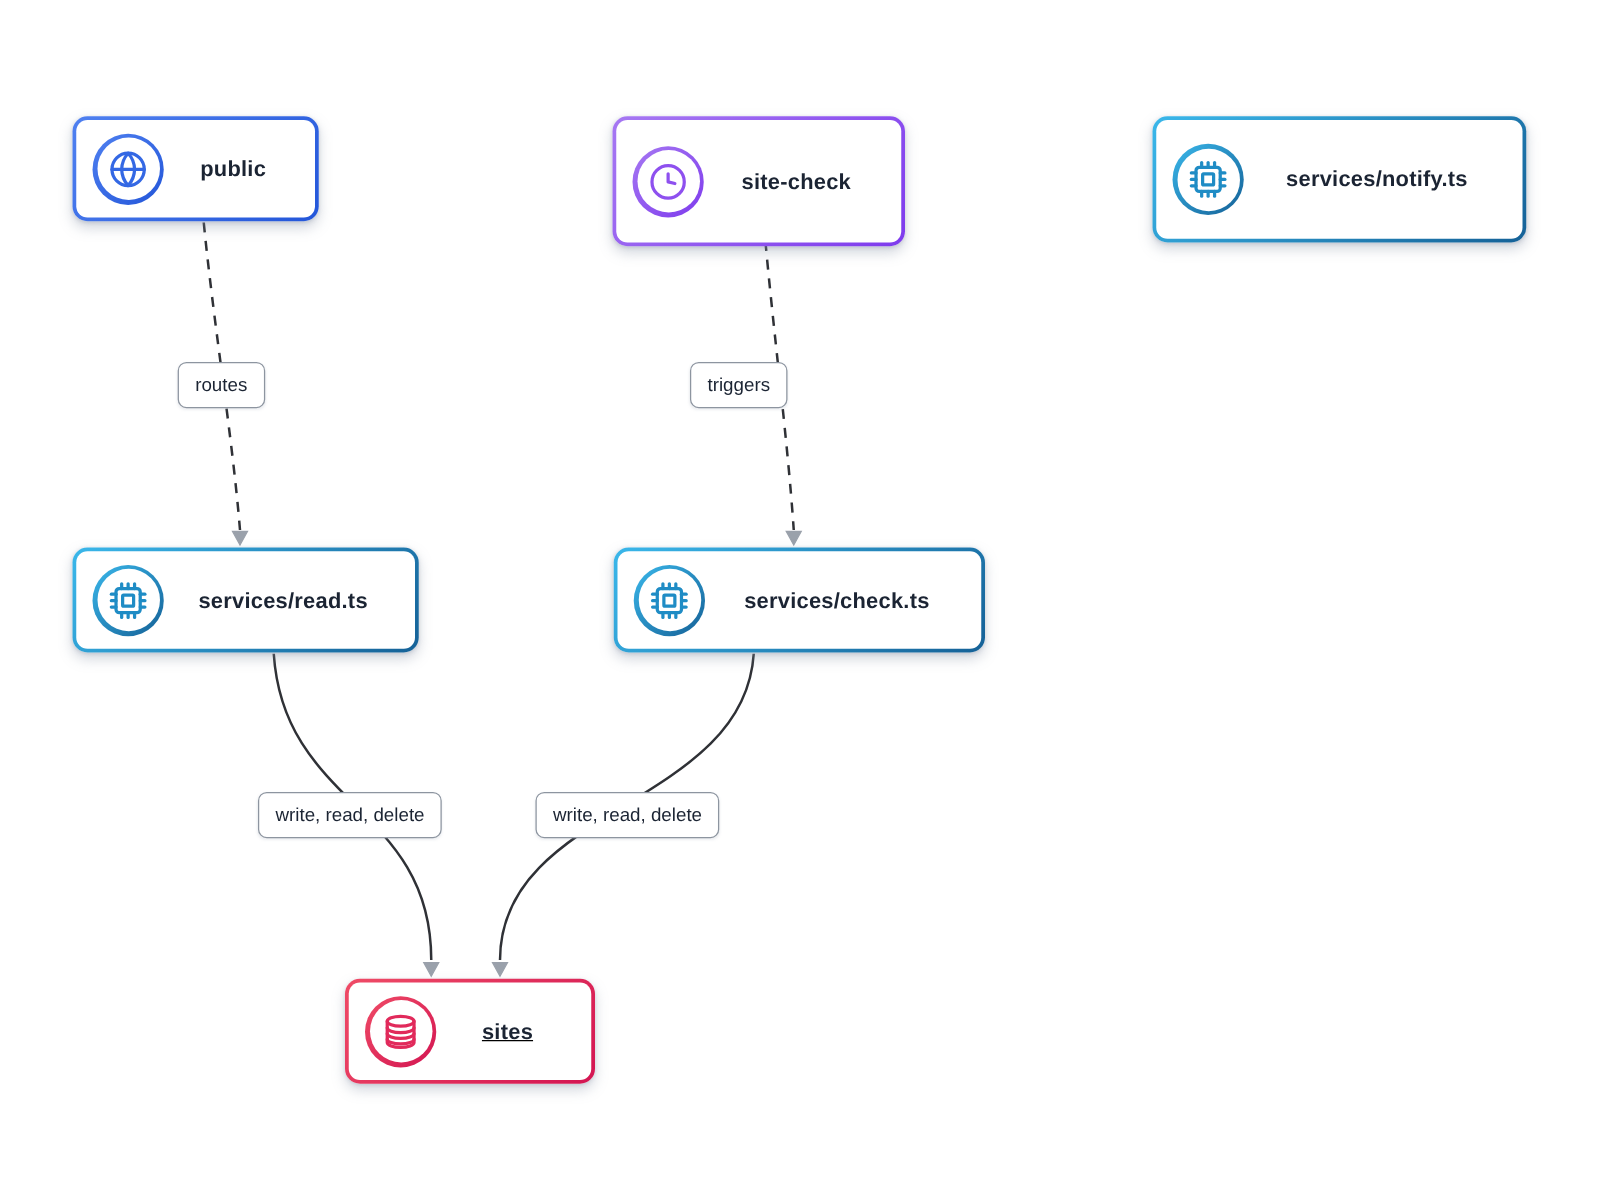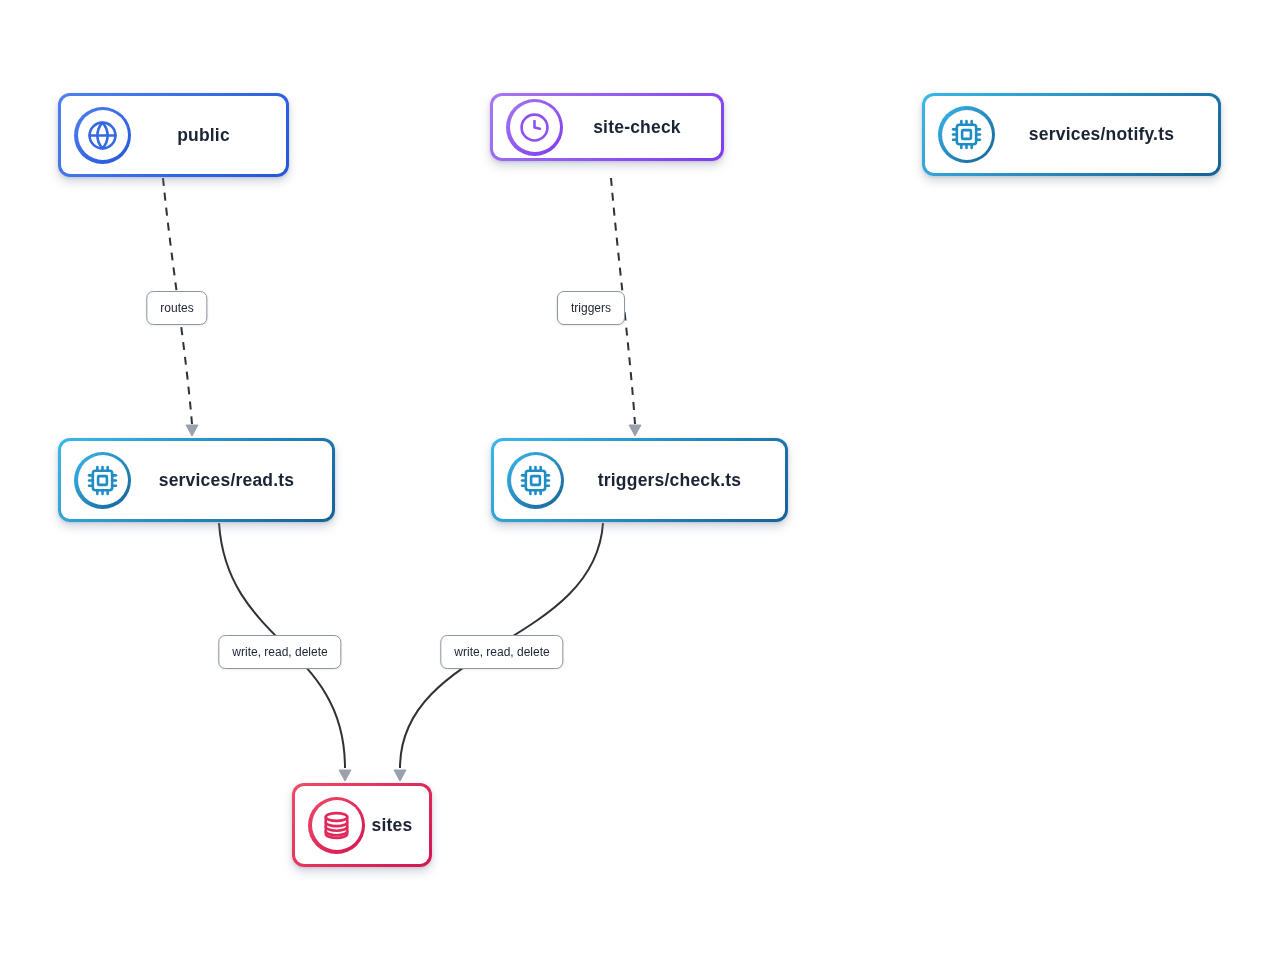--- a/index.html
+++ b/index.html
@@ -33,30 +33,30 @@
   .glyph{position:relative;width:31px;height:31px;color:var(--ic,#444);}
   .glyph svg{display:block;width:100%;height:100%;stroke:currentColor;fill:none;
     stroke-width:2;stroke-linecap:round;stroke-linejoin:round;}
   .node-label{
     flex:1;text-align:center;font-size:17.5px;font-weight:600;
     color:var(--text,#1b2433);letter-spacing:.2px;white-space:nowrap;padding-left:4px;
   }
   .edge-label{
     position:absolute;transform:translate(-50%,-50%);
     background:#ffffff;border:1px solid var(--lblborder,#8d95a0);border-radius:7px;
-    padding:9px 13px;font-size:12px;color:var(--text,#1b2433);white-space:nowrap;
+    padding:9px 13px;font-size:15px;color:var(--text,#1b2433);white-space:nowrap;
     box-shadow:0 1px 2px rgba(130,140,160,.15);
   }
   
-  .n-public       {left:58px;  top:93px;  width:231px; height:84px;}
-  .n-site-check   {left:490px; top:93px;  width:234px; height:68px;}
-  .n-notify       {left:922px; top:93px;  width:299px; height:83px;}
+  .n-public       {left:58px;  top:93px;  width:197px; height:84px;}
+  .n-site-check   {left:490px; top:93px;  width:234px; height:104px;}
+  .n-notify       {left:922px; top:93px;  width:299px; height:101px;}
   .n-services-site{left:58px;  top:438px; width:277px; height:84px;}
   .n-services-chk {left:491px; top:438px; width:297px; height:84px;}
-  .n-sites        {left:292px; top:783px; width:140px; height:84px;}
+  .n-sites        {left:276px; top:783px; width:200px; height:84px;text-decoration:underline;}
   .l-routes  {left:177px;top:308px;}
   .l-triggers{left:591px;top:308px;}
   .l-wrd1    {left:280px;top:652px;}
   .l-wrd2    {left:502px;top:652px;}
 </style>
 </head>
 <body>
 
 <div class="canvas">
 
@@ -172,21 +172,21 @@
               <line x1="16" y1="19.5" x2="16" y2="22.4"></line>
               <line x1="1.6" y1="8" x2="4.5" y2="8"></line>
               <line x1="1.6" y1="12" x2="4.5" y2="12"></line>
               <line x1="1.6" y1="16" x2="4.5" y2="16"></line>
               <line x1="19.5" y1="8" x2="22.4" y2="8"></line>
               <line x1="19.5" y1="12" x2="22.4" y2="12"></line>
               <line x1="19.5" y1="16" x2="22.4" y2="16"></line>
             </svg>
         </span>
       </span>
-      <span class="node-label">triggers/check.ts</span>
+      <span class="node-label">services/check.ts</span>
     </div>
   </div>
 
   <div class="node n-sites" style="--c1: #ef4b66; --c2: #d31552; --ic: #e12a5b;">
     <div class="node-inner">
       <span class="badge">
         <span class="badge-hole"></span>
         <span class="glyph">
           <svg viewBox="0 0 24 24" stroke-width="1.7">
               <ellipse cx="12" cy="5.4" rx="8.3" ry="3"></ellipse>

